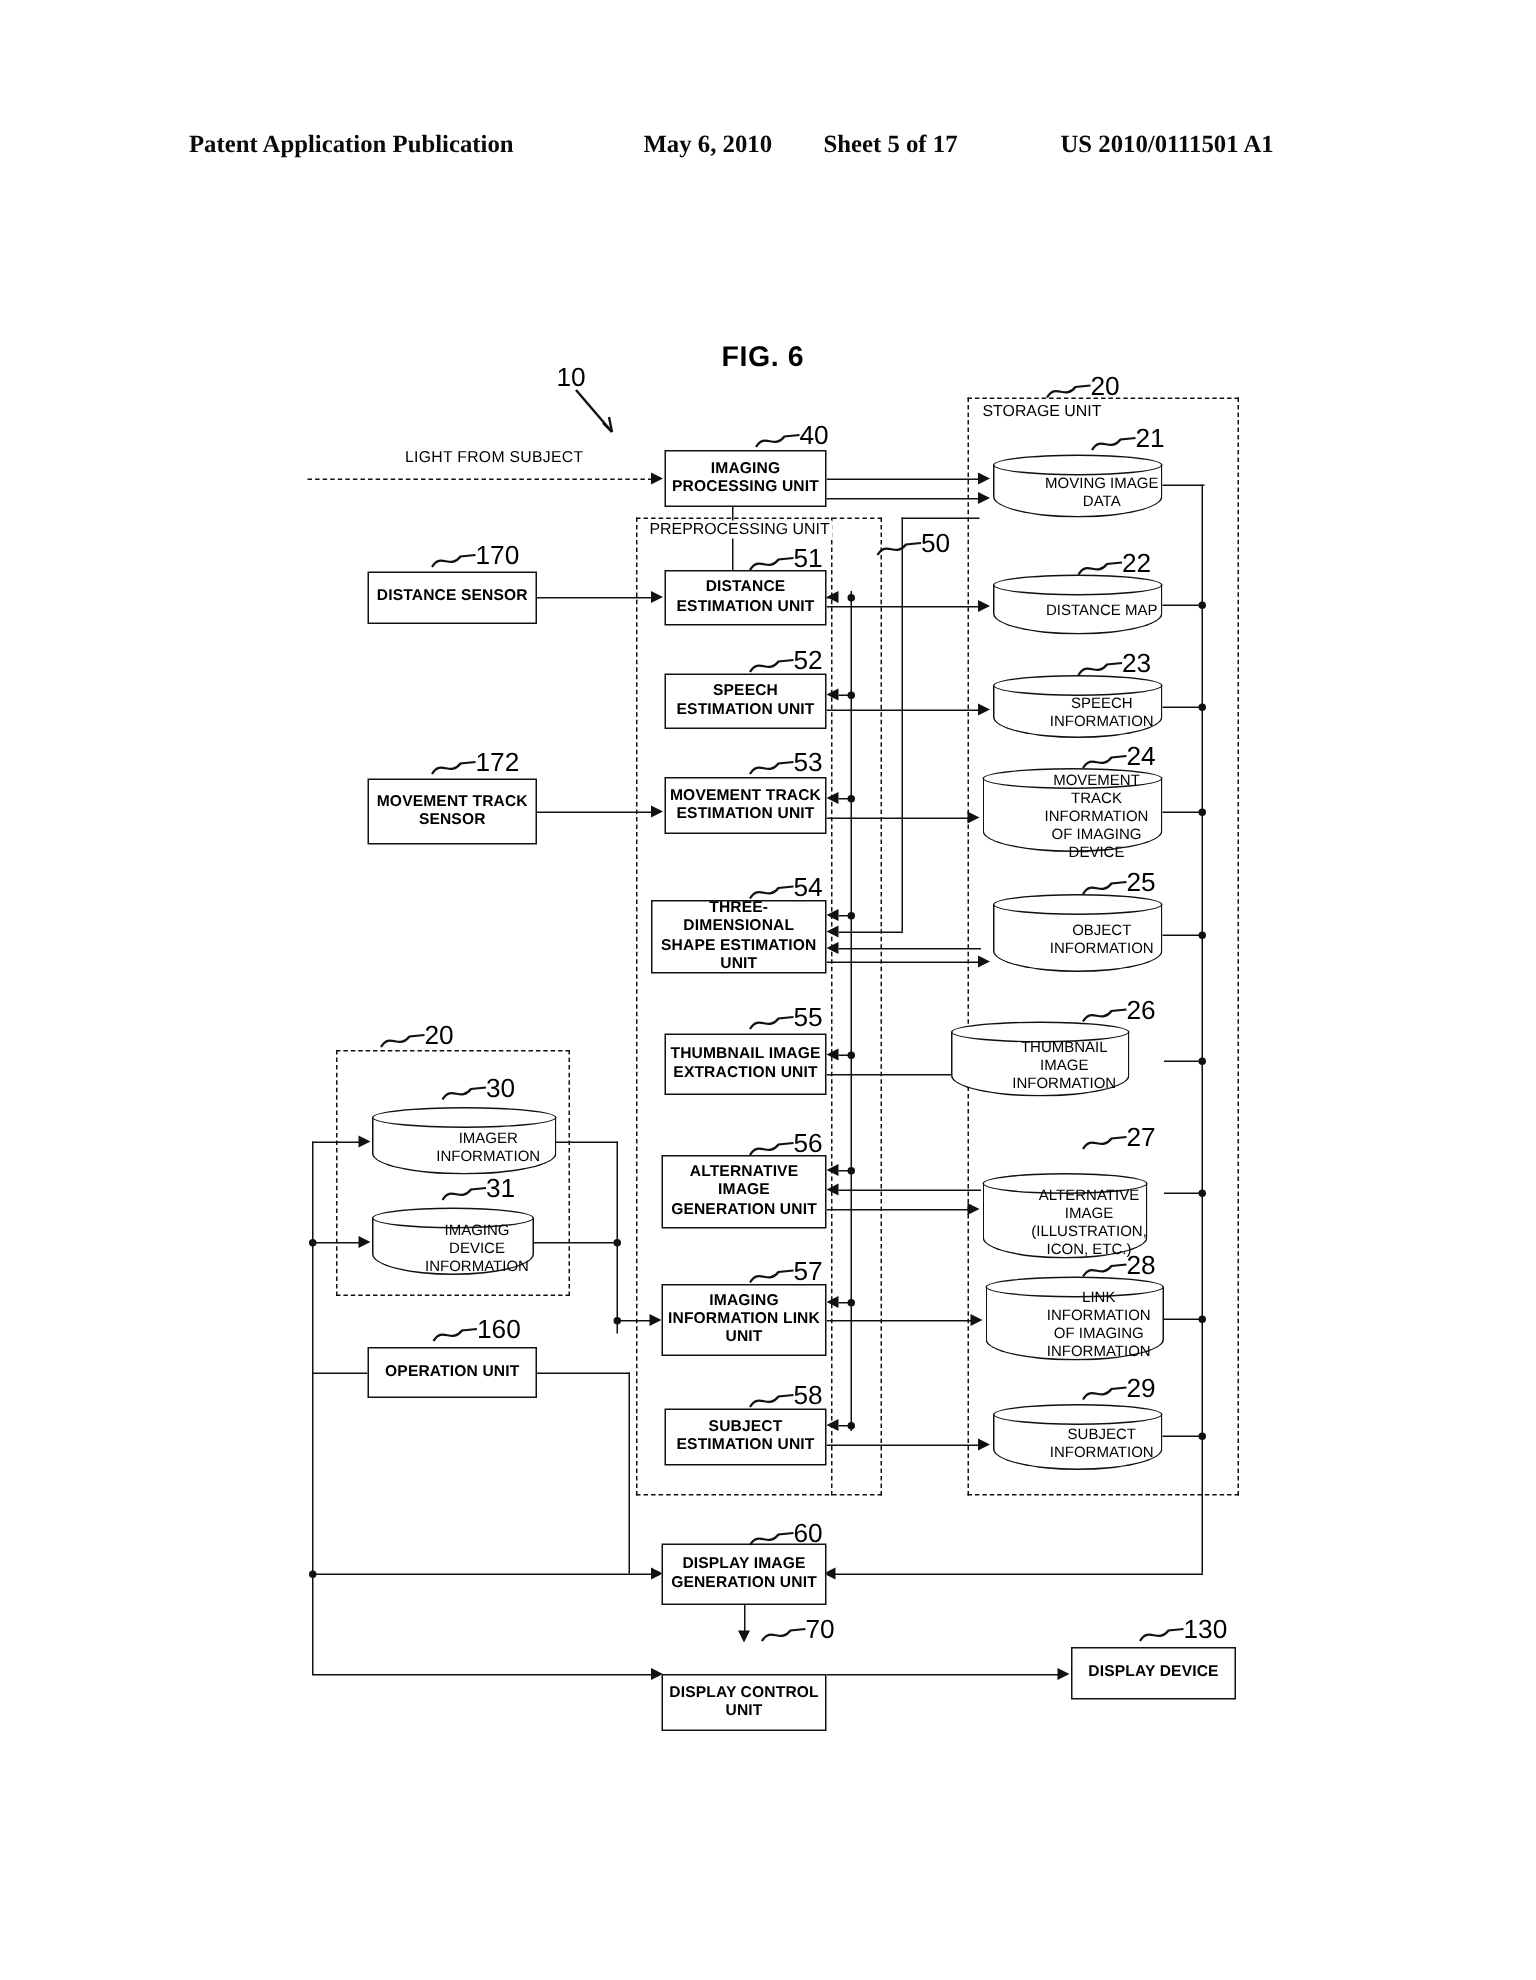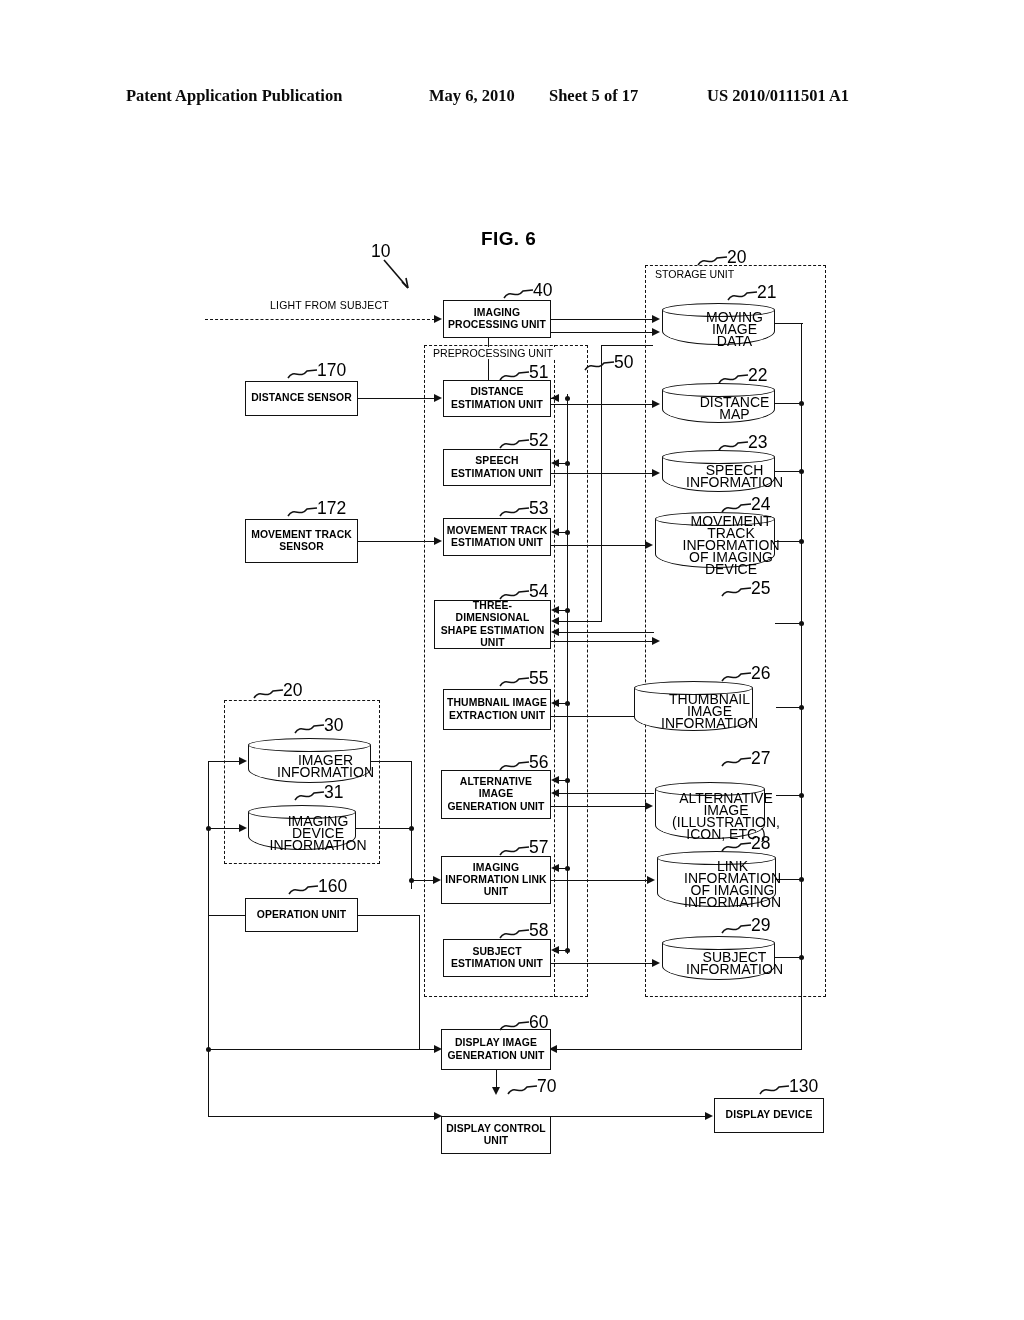--- a/index.html
+++ b/index.html
@@ -22,21 +22,21 @@
        font-size:10.4px;line-height:12.2px;letter-spacing:.1px;padding:1px 2px;z-index:5;font-weight:bold;}
 
   
   .cyl{position:absolute;box-sizing:border-box;z-index:5;}
   .cyl .body{position:absolute;left:0;right:0;top:7px;bottom:0;border:1.6px solid #111;
              border-top:none;border-radius:0 0 50% 50%/0 0 14px 14px;background:#fff;}
   .cyl .top{position:absolute;left:0;right:0;top:0;height:14px;border:1.6px solid #111;
             border-radius:50%/50%;background:#fff;box-sizing:border-box;}
   .cyl .txt{position:absolute;left:2px;right:2px;top:11px;bottom:1px;display:flex;
             align-items:center;justify-content:center;text-align:center;
-            font-size:14px;line-height:12px;z-index:2;padding-left:32px;}
+            font-size:10px;line-height:12px;z-index:2;padding-left:32px;}
 
   
   .dash{position:absolute;border:1.5px dashed #111;box-sizing:border-box;background:transparent;z-index:1;}
   .dashlabel{position:absolute;font-size:10.6px;white-space:nowrap;z-index:3;background:#fff;padding:0 2px;}
 
   
   .ref{position:absolute;font-family:"Liberation Sans",sans-serif;font-size:17.5px;
        font-weight:400;white-space:nowrap;z-index:6;}
   .lead{position:absolute;z-index:6;}
 
@@ -276,20 +276,25 @@
     <div class="top"></div>
     <div class="txt">SPEECH INFORMATION</div>
   </div>
 
   <div class="cyl" style="left:655px;top:512px;width:120px;height:56px;">
     <div class="body"></div>
     <div class="top"></div>
     <div class="txt">MOVEMENT TRACK INFORMATION OF IMAGING DEVICE</div>
   </div>
 
+  <div class="cyl" style="left:662px;top:596px;width:113px;height:52px;">
+    <div class="body"></div>
+    <div class="top"></div>
+    <div class="txt">OBJECT INFORMATION</div>
+  </div>
 
   <div class="cyl" style="left:634px;top:681px;width:119px;height:50px;">
     <div class="body"></div>
     <div class="top"></div>
     <div class="txt">THUMBNAIL IMAGE INFORMATION</div>
   </div>
 
   <div class="cyl" style="left:655px;top:782px;width:110px;height:57px;">
     <div class="body"></div>
     <div class="top"></div>

